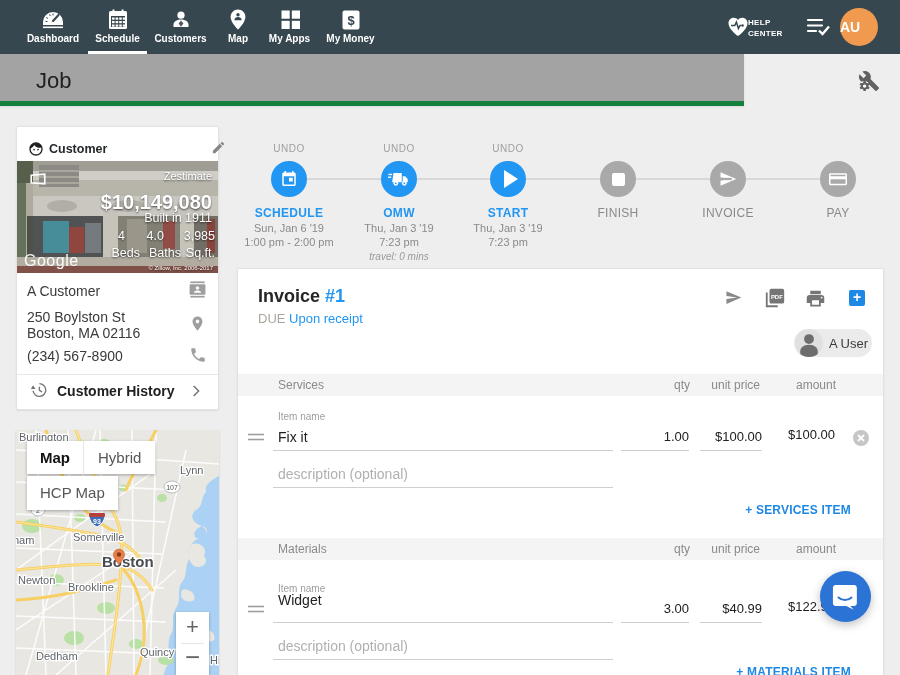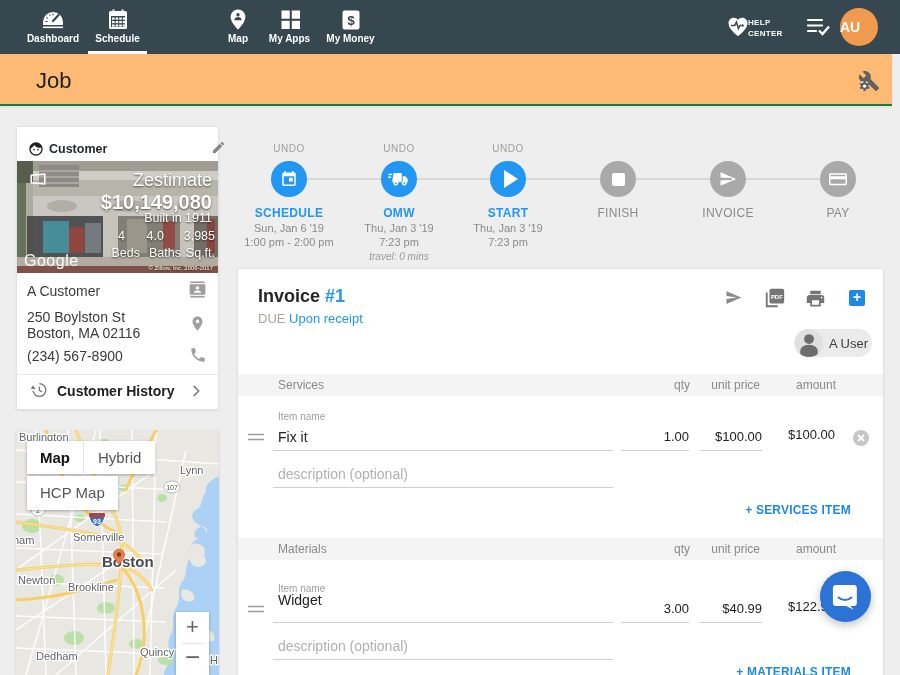--- a/index.html
+++ b/index.html
@@ -11,21 +11,21 @@
 #nav { position:absolute; left:0; top:0; width:900px; height:54px; background:#37474f; }
 .navitem { position:absolute; top:0; height:54px; text-align:center; color:#fff; }
 .navitem .nlbl { font-size:10px; font-weight:bold; position:absolute; bottom:10px; left:0; right:0; }
 .navitem svg { position:absolute; top:8px; left:50%; transform:translateX(-50%); }
 .navunder { position:absolute; bottom:0; left:0; right:0; height:3px; background:#fff; }
 #newbtn { position:absolute; left:627px; top:12px; width:57px; height:31px; background:#1e88e5; border-radius:3px; color:#0f172a; font-size:13px; font-weight:bold; text-align:center; line-height:31px;margin-top:42px; }
 #avatar { position:absolute; left:840px; top:8px; width:38px; height:38px; border-radius:50%; background:#ef9a4e; color:#fff; font-size:14px; font-weight:bold; text-align:left; line-height:38px; }
 .helptxt { position:absolute; left:748px; top:17px; width:60px; color:#fff; font-size:8px; font-weight:bold; text-align:left; line-height:11px; letter-spacing:0.3px; }
 
 
-#jobbar { position:absolute; left:0; top:54px; width:892px; height:52px; background:#fdba74; border-bottom:2px solid #15803d; box-shadow:0 1px 2px rgba(0,0,0,0.08); }
+#jobbar { position:absolute; left:0; top:54px; width:744px; height:52px; background:#a3a3a3; border-bottom:5px solid #15803d; box-shadow:0 1px 2px rgba(0,0,0,0.08); }
 #jobbar .title { position:absolute; left:36px; top:14px; font-size:22px; color:#212121; }
 
 
 .card { position:absolute; background:#fff; border:1px solid #e2e2e2; border-radius:2px; box-shadow:0 1px 2px rgba(0,0,0,0.08); }
 #custcard { left:16px; top:126px; width:203px; height:284px; }
 #custhead { position:absolute; left:0; top:0; width:100%; height:34px; }
 #custhead .t { position:absolute; left:32px; top:15px; font-size:12.5px; font-weight:bold; color:#25282b; }
 #photo { position:absolute; left:0; top:34px; width:201px; height:112px; overflow:hidden; background:#8b8b85; }
 .ovl { position:absolute; color:#fff; right:6px; text-align:right; text-shadow:0 1px 2px rgba(0,0,0,0.6); }
 
@@ -80,20 +80,28 @@
           <rect x="8.6" y="16.5" width="2.6" height="2.2"></rect>
           <rect x="12.2" y="16.5" width="2.6" height="2.2"></rect>
           <rect x="15.8" y="16.5" width="2.6" height="2.2"></rect>
         </g>
         <rect x="5.5" y="1.5" width="2" height="3.4" fill="#fff"></rect>
         <rect x="14.5" y="1.5" width="2" height="3.4" fill="#fff"></rect>
       </svg>
     <div class="nlbl">Schedule</div>
     <div class="navunder"></div>
   </div>
+  <div class="navitem" style="left:151px;width:59px;">
+    <svg width="24" height="24" viewBox="0 0 24 24">
+        <circle cx="12" cy="7.2" r="3.6" fill="#fff"></circle>
+        <path fill="#fff" d="M12 11.5 C7.5 11.5 4.5 14 4.5 16.5 L4.5 19 L19.5 19 L19.5 16.5 C19.5 14 16.5 11.5 12 11.5 Z"></path>
+        <path fill="#37474f" d="M12 12.5 L9.6 15.5 L12 18.8 L14.4 15.5 Z" opacity="0.9"></path>
+      </svg>
+    <div class="nlbl">Customers</div>
+  </div>
   <div class="navitem" style="left:216px;width:44px;">
     <svg width="22" height="24" viewBox="0 0 22 24">
         <path fill="#fff" d="M11 1.5 C6.9 1.5 3.6 4.8 3.6 8.9 C3.6 14.4 11 21.5 11 21.5 C11 21.5 18.4 14.4 18.4 8.9 C18.4 4.8 15.1 1.5 11 1.5 Z"></path>
         <circle cx="11" cy="6.8" r="1.7" fill="#37474f"></circle>
         <path fill="#37474f" d="M11 9 C9 9 7.6 10.1 7.6 11.3 L7.6 12.3 L14.4 12.3 L14.4 11.3 C14.4 10.1 13 9 11 9 Z"></path>
       </svg>
     <div class="nlbl">Map</div>
   </div>
   <div class="navitem" style="left:262px;width:55px;">
     <svg width="22" height="24" viewBox="0 0 22 24">
@@ -187,21 +195,21 @@
     <div class="abs" style="left:10px;top:55px;width:6px;height:41px;background:#55554e;"></div>
 
     <div class="abs" style="left:0;top:96px;width:201px;height:9px;background:#c2bcae;"></div>
     <div class="abs" style="left:0;top:105px;width:201px;height:7px;background:#8a564c;"></div>
 
     <div class="abs" style="left:0;top:0;width:201px;height:112px;background:rgba(40,40,40,0.10);"></div>
 
     <svg class="abs" style="left:13px;top:12px;" width="16" height="12" viewBox="0 0 26 18">
         <path fill="none" stroke="#fff" stroke-width="2.6" d="M2 3 L24 1.2 L24 16.8 L2 15 Z"></path>
       </svg>
-    <div class="ovl" style="top:9px;font-size:18px;">Zestimate</div>
+    <div class="ovl" style="top:9px;font-size:11px;">Zestimate</div>
     <div class="ovl" style="top:30px;font-size:20px;font-weight:bold;">$10,149,080</div>
     <div class="ovl" style="top:50px;font-size:12.5px;">Built in 1911</div>
     <div class="ovl" style="top:68px;font-size:12.5px;right:93px;">4</div>
     <div class="ovl" style="top:68px;font-size:12.5px;right:54px;">4.0</div>
     <div class="ovl" style="top:68px;font-size:12.5px;right:3px;">3,985</div>
     <div class="ovl" style="top:85px;font-size:12.5px;right:78px;">Beds</div>
     <div class="ovl" style="top:85px;font-size:12.5px;right:37px;">Baths</div>
     <div class="ovl" style="top:85px;font-size:12.5px;right:3px;">Sq.ft.</div>
     <div class="abs" style="left:7px;bottom:3px;color:#fff;font-size:16px;letter-spacing:0.5px;opacity:0.95;">Google</div>
     <div class="ovl" style="bottom:2px;font-size:6px;right:5px;">© Zillow, Inc. 2006-2017</div>

